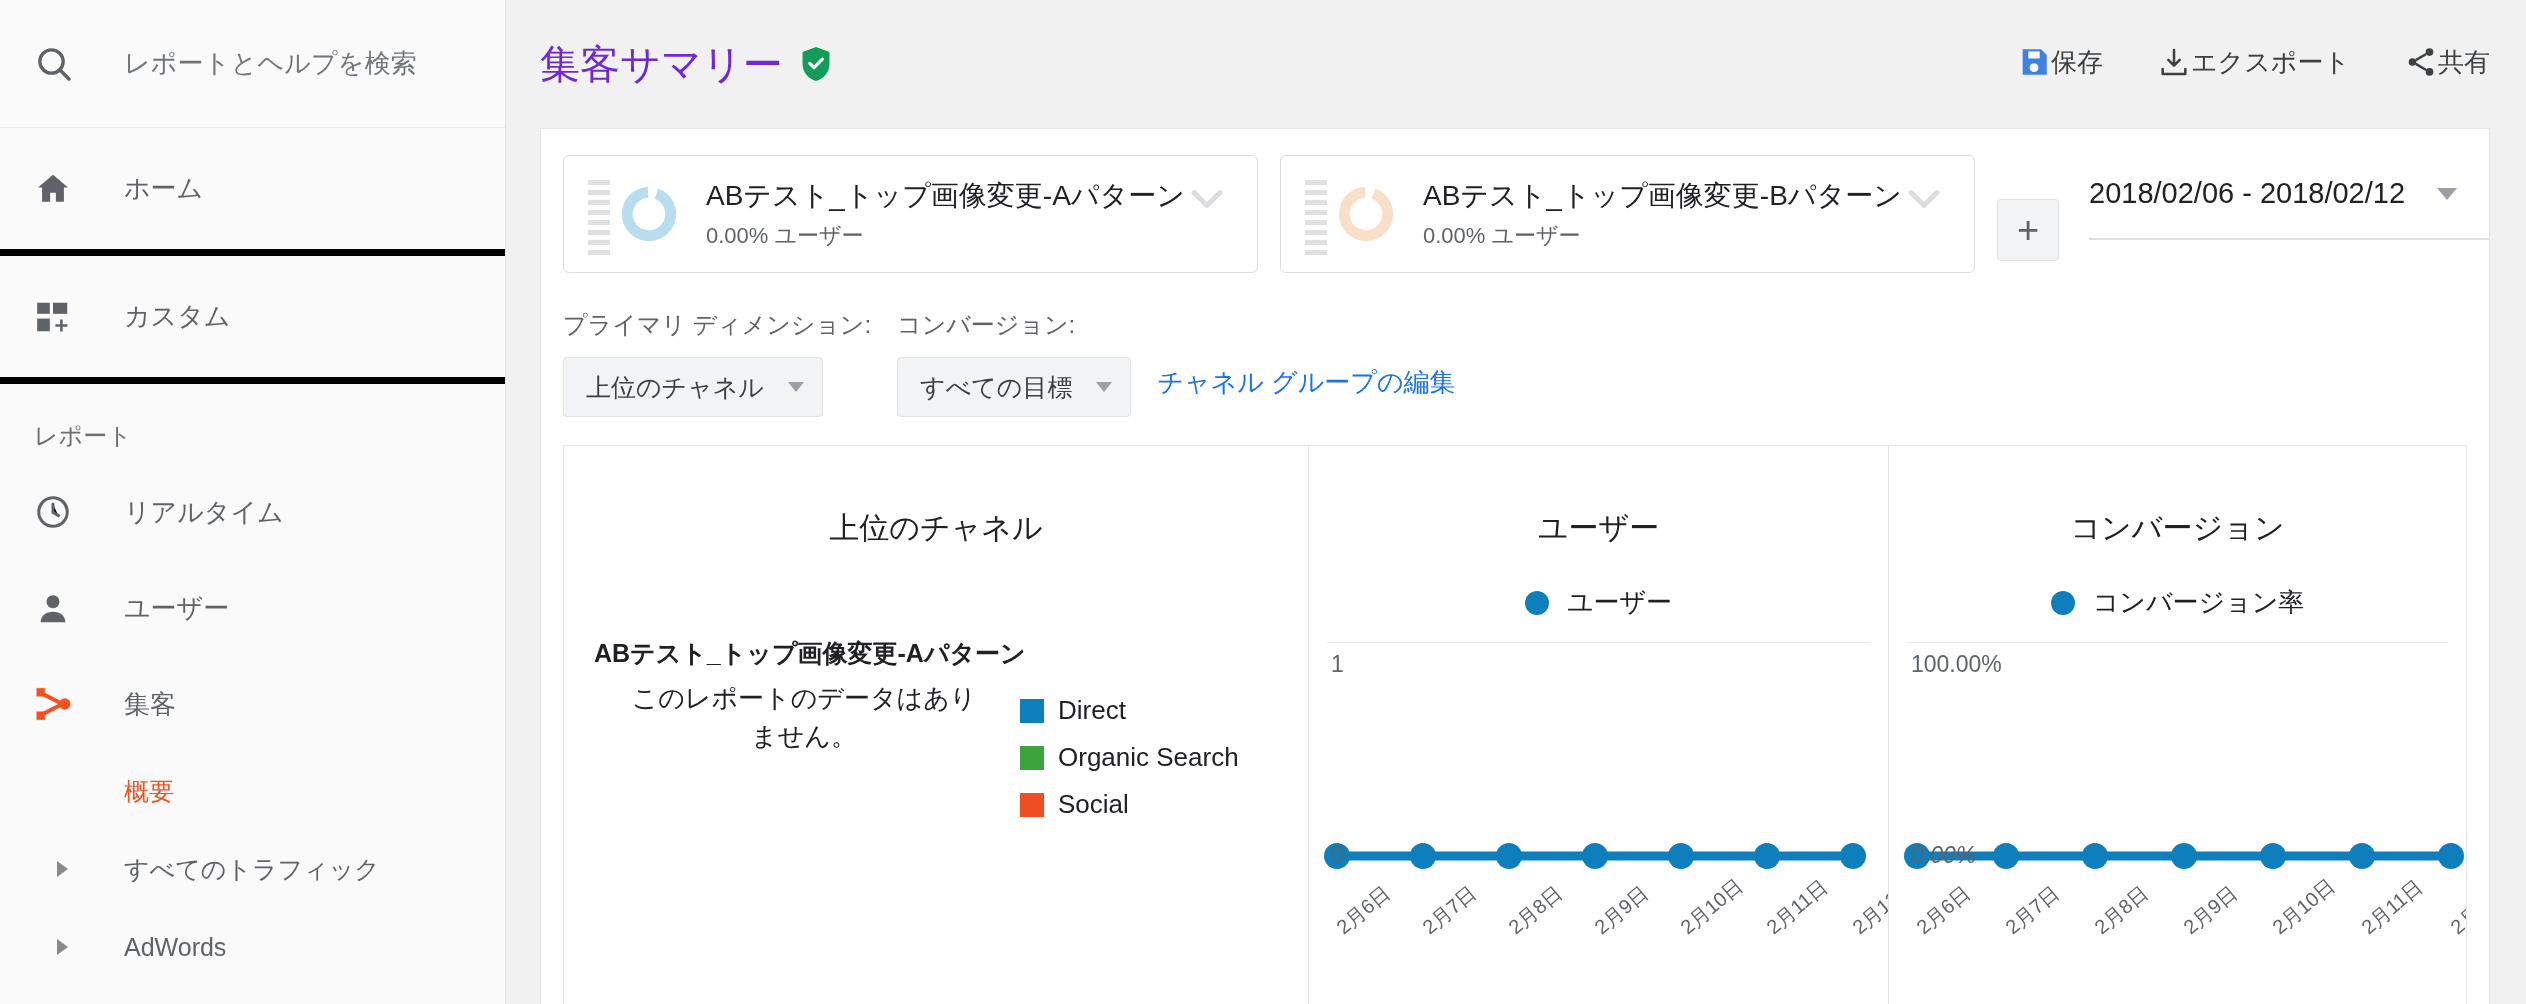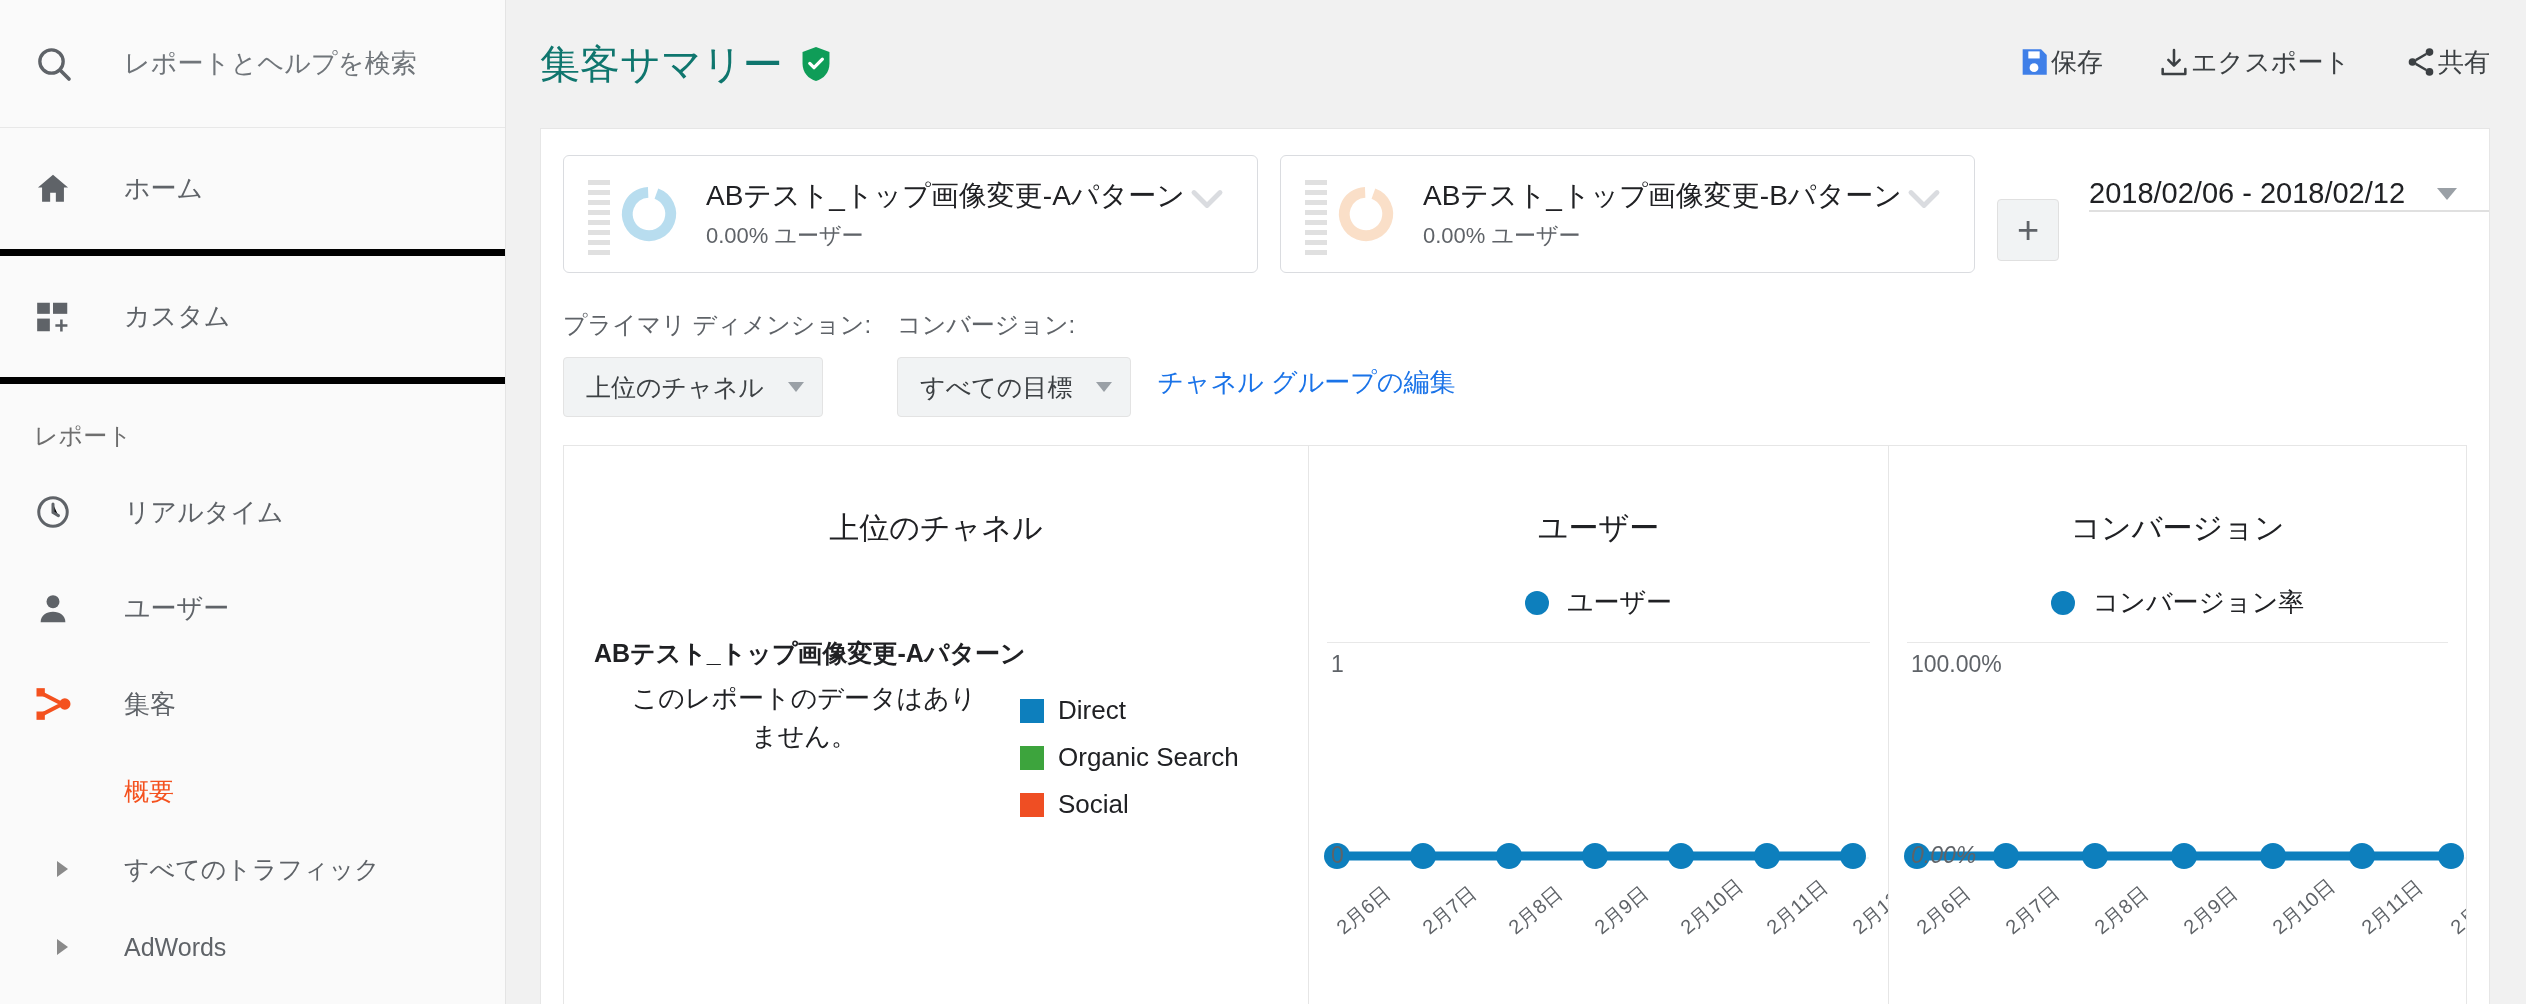--- a/index.html
+++ b/index.html
@@ -70,21 +70,21 @@
   
   .main { flex: 1 1 auto; height: 1004px; background: #f1f1f1; position: relative; overflow: hidden; }
 
   .topbar {
     height: 128px;
     background: #f1f1f1;
     display: flex; align-items: center;
     padding: 0 36px 0 34px;
   }
   .page-title {
-    font-size: 40px; color: #0f766e; font-weight: 400;
+    font-size: 40px; color: #6d28d9; font-weight: 400;
     display: flex; align-items: center; gap: 16px;
   }
   .shield { width: 34px; height: 38px; flex: 0 0 34px; }
   .spacer { flex: 1 1 auto; }
   .act {
     display: flex; align-items: flex-start; 
     margin-left: 54px; cursor: pointer;
   }
   .act .lbl { font-size: 26px; color: #3c4043; }
 
@@ -121,21 +121,21 @@
     width: 62px; height: 62px;
     background: #f1f3f4; border: 1px solid #e0e0e0; border-radius: 4px;
     display: flex; align-items: center; justify-content: center;
     font-size: 38px; color: #5f6368; line-height: 1;
     margin-top: 28px; cursor: pointer;
     font-family: "Liberation Sans", sans-serif;
   }
   .daterange {
     margin-left: 30px; margin-top: 6px;
     border-bottom: 2px solid #e0e0e0;
-    padding-bottom: 0;
+    padding-bottom: 28px;
     display: flex; align-items: center; gap: 32px;
     cursor: pointer;
     min-width: 400px;
   }
   .daterange .lbl { font-size: 29px; color: #202124; white-space: nowrap; }
   .caret-dn { width: 0; height: 0; border-top: 12px solid #9aa0a6; border-left: 10px solid transparent; border-right: 10px solid transparent; }
 
   
   .dims { padding: 36px 0 0 22px; display: flex; align-items: flex-start; }
   .dim-block { margin-right: 26px; }

